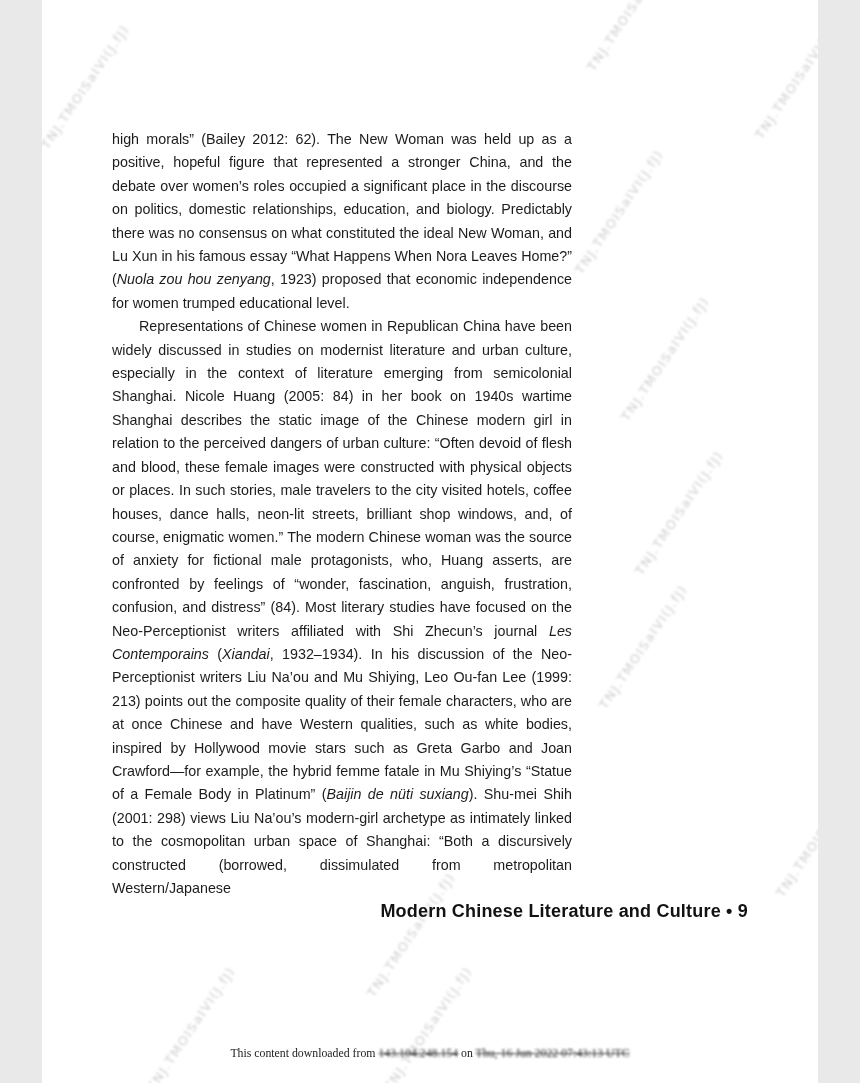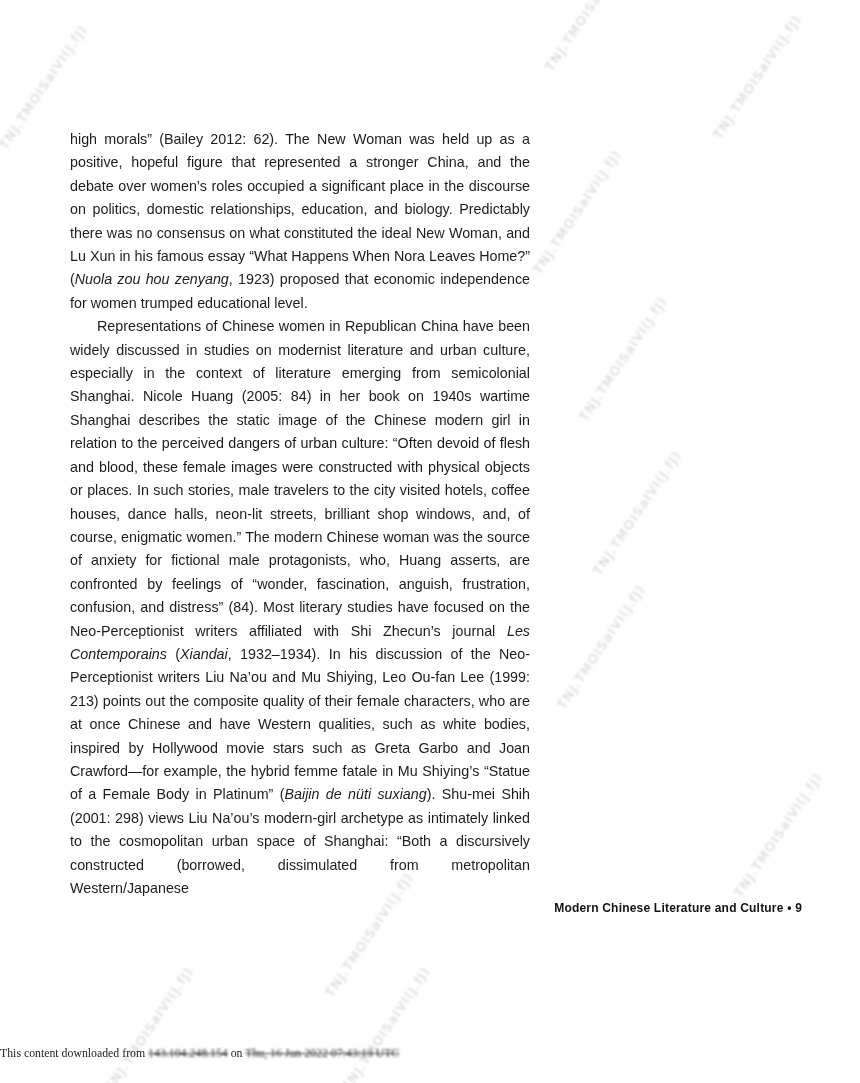--- a/index.html
+++ b/index.html
@@ -1,18 +1,18 @@
 <!DOCTYPE html>
 <html><head>
 <meta charset="utf-8">
 <style>
   html, body { margin: 0; padding: 0; background: #e9e9e9; }
   .page {
     position: relative;
-    width: 860px;
+    width: 776px;
     height: 1083px;
     background: #ffffff;
     overflow: hidden;
     font-family: "Liberation Sans", sans-serif;
     margin: 0 auto;
   }
   .textblock {
     position: absolute;
     left: 70px;
     top: 128px;
@@ -20,33 +20,33 @@
     color: #1c1c1c;
     font-size: 14.3px;
     line-height: 23.4px;
     text-align: justify;
   }
   .textblock p { margin: 0; }
   .textblock p.indent { text-indent: 27px; }
   .it { font-style: italic; }
   .running-footer {
     position: absolute;
-    right: 58px;
+    right: 70px;
     top: 901px;
     font-weight: bold;
-    font-size: 12px;
+    font-size: 18px;
     color: #121212;
     letter-spacing: 0.2px;
     white-space: nowrap;
   }
   .jstor {
     position: absolute;
     left: 0;
     width: 100%;
-    text-align: left;
+    text-align: center;
     font-family: "Liberation Serif", serif;
     font-size: 11.8px;
     color: #222222;
   }
   .jstor-line1 { top: 1046px; }
   .jstor-line2 { top: 1062px; }
   .obscured {
     text-decoration: line-through;
     filter: blur(1px);
     color: #3a3a3a;

